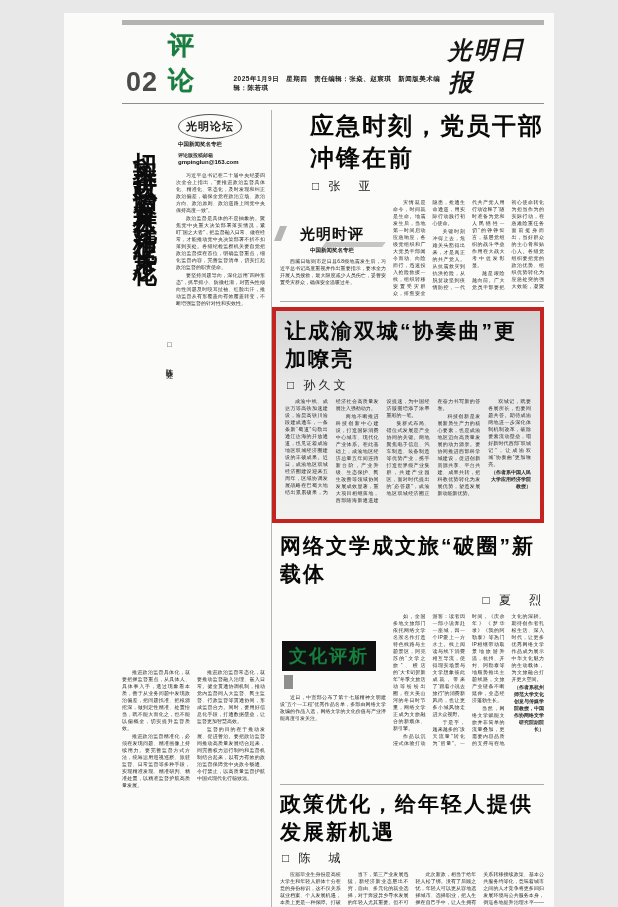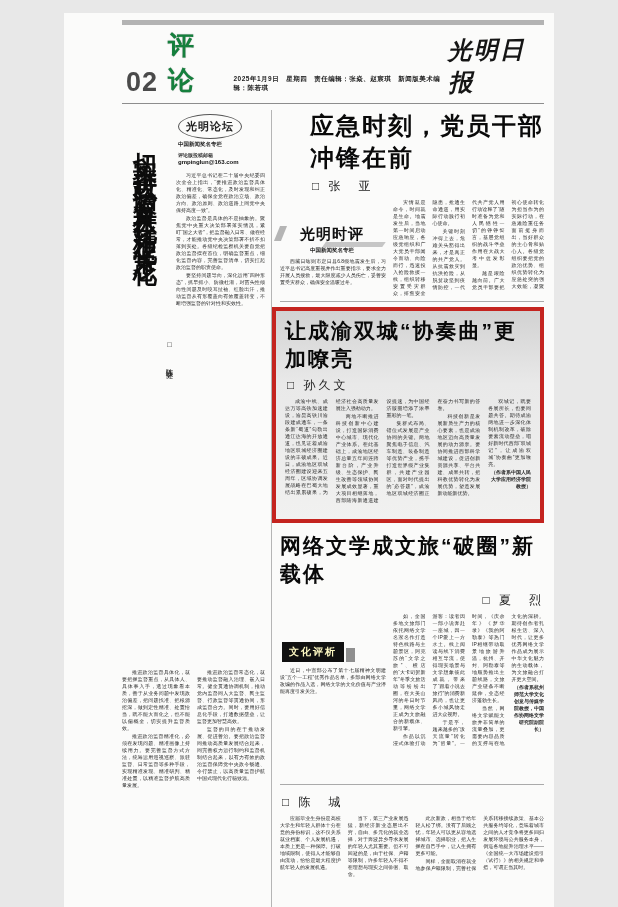--- a/index.html
+++ b/index.html
@@ -75,21 +75,21 @@
   
   .red-box { margin: 5px 0 4px -8px; border: 4px solid #c4241f; padding: 6px 9px 5px 9px; height: 216px;
     background: linear-gradient(180deg, #d2d2d2 0%, #e9e9e9 35%, #f1f1f0 100%);
     display: flex; flex-direction: column; }
   .red-box .cols-5 { flex: 1; overflow: hidden; }
 
   
   .artC { height: 258px; display: flex; flex-direction: column; border-bottom: 1px solid #aaa;
     padding: 5px 0 4px 0; align-items: flex-end; }
   .badge-wenhua { margin: 28px 0 5px 2px; }
-  .badge-wenhua .t { display: inline-block; background: #101010; color: #fef9c3; font-size: 10px;
+  .badge-wenhua .t { display: inline-block; background: #101010; color: #15803d; font-size: 18px;
     font-weight: 900; letter-spacing: 2px; padding: 3px 7px; }
   .badge-wenhua .blk { display: inline-block; width: 9px; height: 14px; background: #8f8f8f;
     margin-left: 2px; vertical-align: bottom; }
 
   
   .artD { flex: 1; display: flex; flex-direction: column; padding-top: 5px; overflow: hidden; }
   .badge-suibi { margin: 24px 0 5px 0; white-space: nowrap; }
   .badge-suibi .slash { font-size: 14px; font-weight: 900; color: #555; margin-right: 1px; }
   .badge-suibi .t { font-size: 14px; font-weight: 900; color: #141414; letter-spacing: 1px; }
   .badge-suibi .pen { display: inline-block; width: 16px; height: 12px; background: #3c3c3c;
@@ -184,20 +184,21 @@
               </div>
           </div>
           <div class="cols-4 bodytext">
             <div style="display:contents"><p>如，全国多地文旅部门依托网络文学名家名作打造特色线路与主题景区，阿克苏的“文学之旅”、横店的“大卡司贺新年”冬季文旅活动等纷纷出圈，在大美山河的冬日时节里，网络文学正成为文旅融合的新载体、新引擎。</p><p>作品以沉浸式体验打动游客：读者因一部小说奔赴一座城，因一个IP爱上一方水土。线上阅读与线下消费相互导流，使得现实场景与文学想象彼此成就，带来了“跟着小说去旅行”的消费新风尚，也让更多小城风物走进大众视野。</p><p>于是乎，越来越多的“泼天流量”转化为“留量”。一时间，《庆余年》《梦华录》《我的阿勒泰》等热门IP相继带动取景地旅游升温，杭州、开封、阿勒泰等地顺势推出主题线路，文旅产业链条不断延伸，业态经济蓬勃生长。</p><p>当然，网络文学赋能文旅并非简单的流量叠加，更需要内容品质的支撑与在地文化的深耕。期待创作者扎根生活、深入时代，让更多优秀网络文学作品成为展示中华文化魅力的生动载体，为文旅融合打开更大空间。</p></div>
             <p class="endnote">（作者系杭州师范大学文化创意与传媒学院教授，中国作协网络文学研究院副院长）</p>
           </div>
         </div>
       </div>
 
       <div class="artD">
+        <div class="art-headline sm">政策优化，给年轻人提供发展新机遇</div>
         <div class="byline">□ 陈　城</div>
         <div class="art-body">
           <div class="cols-4 bodytext">
             <div style="display:contents"><p>应届毕业生身份是高校大学生和年轻人群体十分在意的身份标识，这不仅关系就业档案、个人发展机遇，本质上更是一种保障。打破地域限制，使得人才能够自由流动，恰恰是最大程度护航年轻人的发展机遇。</p><p>当下，第三产业发展迅猛，新经济新业态层出不穷，自由、多元化的就业选择，对于奔波异乡寻求发展的年轻人尤其重要。但不可回避的是，由于社保、户籍等限制，许多年轻人不得不在理想与现实之间徘徊、取舍。</p><p>此次新政，相当于给年轻人松了绑。没有了后顾之忧，年轻人可以更从容地选择城市、选择职业，把人生握在自己手中，让人生拥有更多可能。</p><p>同样，全面取消在就业地参保户籍限制，完善社保关系转移接续政策、基本公共服务均等化，意味着城市之间的人才竞争将更多回归发展环境与公共服务本身，倒逼各地提升治理水平——《全国统一大市场建设指引（试行）》的相关规定和举措，可谓正当其时。</p></div>
           </div>
         </div>
       </div>
 
     </div>
   </div>

